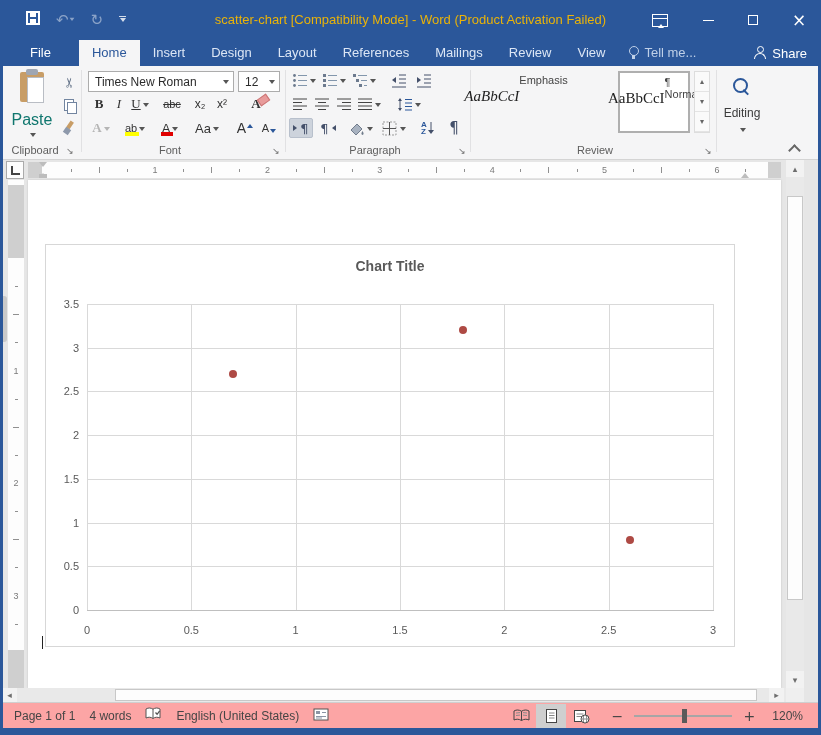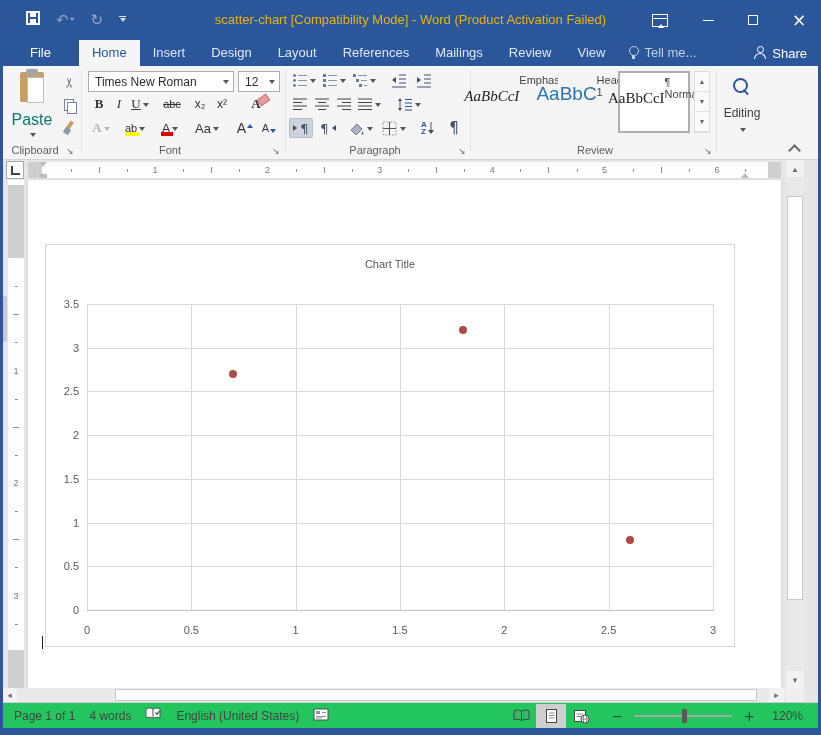--- a/index.html
+++ b/index.html
@@ -110,39 +110,39 @@
   .vruler{position:absolute;left:8px;top:0;width:16px;height:508px;background:#FDFDFD;}
   .vruler .gray-top{position:absolute;left:0;top:5px;width:16px;height:73px;background:#CFCFCF;}
   .vruler .gray-bot{position:absolute;left:0;top:470px;width:16px;height:38px;background:#CFCFCF;}
   .vnum{line-height:12px;text-align:center;}
   .leftedgetab{position:absolute;left:0;top:116px;width:7px;height:46px;background:#C9C9C9;border-radius:0 3px 3px 0;}
   .page{position:absolute;left:28px;top:0;width:753px;height:508px;background:#fff;box-shadow:0 0 2px rgba(0,0,0,.15);}
   .cursorbar{position:absolute;left:14px;top:456px;width:1px;height:13px;background:#222;}
 
   
   .chart-frame{position:absolute;left:17px;top:64px;width:690px;height:403px;background:#fff;border:1px solid #D7D7D7;}
-  .chart-title{position:absolute;left:0;right:0;top:13px;text-align:center;font-size:11px;color:#595959;}
+  .chart-title{position:absolute;left:0;right:0;top:13px;text-align:center;font-size:14px;color:#595959;font-weight:bold;}
   .chart-plot{position:absolute;left:41px;top:59px;width:626px;height:306px;}
   .gl{position:absolute;background:#D9D9D9;}
   .gl.axisline{background:#BFBFBF;}
   .pt{position:absolute;width:8px;height:8px;border-radius:50%;}
   .tick{position:absolute;font-size:11px;color:#595959;line-height:14px;}
   .tick-x{text-align:center;}
   .tick-y{text-align:right;}
 
   
   .vscroll{position:absolute;left:786px;top:160px;width:18px;height:528px;background:#E9E9E9;}
   .vscroll .btn,.hscroll .btn{position:absolute;background:#F2F2F2;color:#6D6D6D;font-size:9px;display:flex;align-items:center;justify-content:center;font-family:"DejaVu Sans",sans-serif;}
   .vthumb{position:absolute;left:1px;top:36px;width:16px;height:404px;background:#FDFDFD;border:1px solid #C8C8C8;}
   .hscroll{position:absolute;left:0;top:688px;width:786px;height:14px;background:#E9E9E9;}
   .hthumb{position:absolute;left:115px;top:1px;width:642px;height:12px;background:#FDFDFD;border:1px solid #C8C8C8;}
   .scrollcorner{position:absolute;left:786px;top:688px;width:18px;height:14px;background:#EFEFEF;}
 
   
-  .statusbar{position:absolute;left:0;top:702px;width:821px;height:26px;background:#22c55e;border-top:1px solid #CFCFCF;font-size:12px;color:#454545;display:flex;align-items:center;}
+  .statusbar{position:absolute;left:0;top:702px;width:821px;height:26px;background:#fca5a5;border-top:1px solid #CFCFCF;font-size:12px;color:#454545;display:flex;align-items:center;}
   .sb-item{margin-left:14px;white-space:nowrap;}
   .sb-right{margin-left:auto;display:flex;align-items:center;}
   .viewbtn{width:30px;height:24px;display:flex;align-items:center;justify-content:center;}
   .viewbtn.sel{background:#CFCFCF;}
   .zoomtrack{position:relative;width:98px;height:2px;background:#A6A6A6;margin:0 10px;}
   .zoomhandle{position:absolute;left:48px;top:-6px;width:5px;height:14px;background:#5A5A5A;}
   .zoomsign{font-size:14px;color:#454545;width:14px;text-align:center;font-family:"DejaVu Sans",sans-serif;}
   .bluestrip{position:absolute;left:0;top:728px;width:821px;height:7px;background:#2B579A;}
   .sideborder{position:absolute;top:40px;width:3px;height:688px;background:#2B579A;}
 </style>
@@ -417,24 +417,20 @@
         <span class="pilcrow" style="font-size:15px;">¶</span>
       </div>
 
     <div class="gl-label" style="left:320px;width:110px;">Paragraph</div>
     <div class="launcher" style="left:456px;">↘</div>
     <div class="vdiv" style="left:470px;"></div>
 
     <div class="stylecard" style="left:476px;width:80px;">
       <span class="prev prev-emphasis">AaBbCcI</span>
       <span class="lab">Emphasis</span>
-    </div>
-    <div class="stylecard" style="left:558px;width:58px;">
-      <span class="prev prev-heading1">AaBbC</span>
-      <span class="lab">Heading 1</span>
     </div>
     <div class="stylecard selected" style="left:618px;width:72px;">
       <span class="prev prev-normal">AaBbCcI</span>
       <span class="lab">¶ Normal</span>
     </div>
     <div class="stscroll">
       <div>▴</div>
       <div>▾</div>
       <div>▾</div>
     </div>

